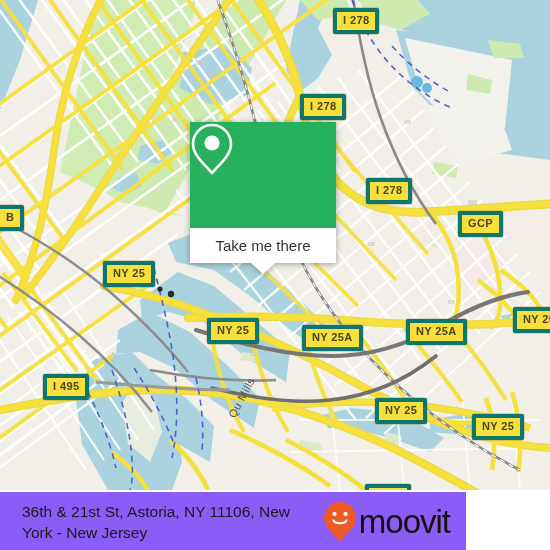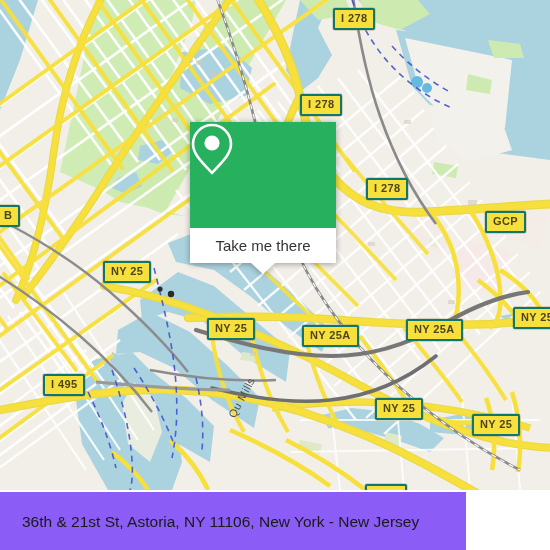--- a/index.html
+++ b/index.html
@@ -16,21 +16,21 @@
     position:absolute; left:0; top:0; width:550px; height:490px;
     background:#f2efe9;
     overflow:hidden;
   }
   .map svg { position:absolute; left:0; top:0; }
 
   
   .shield {
     position:absolute;
     background:#f7e03c;
-    border:2px solid #0f766e;
+    border:4px solid #0f766e;
     border-radius:2px;
     color:#4a4420;
     font-weight:bold;
     font-size:11px;
     line-height:1;
     padding:3px 6px 4px 6px;
     white-space:nowrap;
     letter-spacing:0.4px;
     box-shadow:0 0 0 0.5px rgba(140,130,60,.55);
     font-family:"Liberation Sans", sans-serif;
@@ -421,21 +421,21 @@
     </svg>
 
     <div style="position:absolute;left:226px;top:414px;transform:rotate(-62deg);
                 transform-origin:left top;font-size:11px;color:#4f4f4f;
                 font-family:'Liberation Sans', sans-serif;letter-spacing:.5px;
                 white-space:nowrap;">Qu      Mills</div>
 
     <div class="shield" style="left:333px;top:8px;">I 278</div>
     <div class="shield" style="left:300px;top:94px;">I 278</div>
     <div class="shield" style="left:366px;top:178px;">I 278</div>
-    <div class="shield" style="left:485px;top:211px;">GCP</div>
+    <div class="shield" style="left:458px;top:211px;">GCP</div>
     <div class="shield" style="left:-4px;top:205px;">B</div>
     <div class="shield" style="left:103px;top:261px;">NY 25</div>
     <div class="shield" style="left:207px;top:318px;">NY 25</div>
     <div class="shield" style="left:302px;top:325px;">NY 25A</div>
     <div class="shield" style="left:406px;top:319px;">NY 25A</div>
     <div class="shield" style="left:513px;top:307px;">NY 25A</div>
     <div class="shield" style="left:43px;top:374px;">I 495</div>
     <div class="shield" style="left:375px;top:398px;">NY 25</div>
     <div class="shield" style="left:472px;top:414px;">NY 25</div>
     <div class="shield" style="left:365px;top:484px;">I 495</div>
@@ -450,15 +450,24 @@
       <div class="card-bottom">
         <span>Take me there</span>
       </div>
       <div class="card-tail"></div>
     </div>
 
   </div>
 
   <div class="footer">
     <div class="footer-title">36th &amp; 21st St, Astoria, NY 11106, New York - New Jersey</div>
+    <div class="brand">
+      <svg width="34" height="42" viewBox="0 0 34 42">
+        <path d="M17 1 C8.2 1 1 8.2 1 17 C1 27 12 33 17 41 C22 33 33 27 33 17 C33 8.2 25.8 1 17 1 Z" fill="#ef5b25"></path>
+        <circle cx="11.5" cy="13" r="2.1" fill="#ffffff"></circle>
+        <circle cx="22.5" cy="13" r="2.1" fill="#ffffff"></circle>
+        <path d="M10.5 19.5 C12.6 23.2 21.4 23.2 23.5 19.5" fill="none" stroke="#ffffff" stroke-width="2.1" stroke-linecap="round"></path>
+      </svg>
+      <span class="brand-word">moovit</span>
+    </div>
   </div>
 
 </div>
 
 </body></html>

